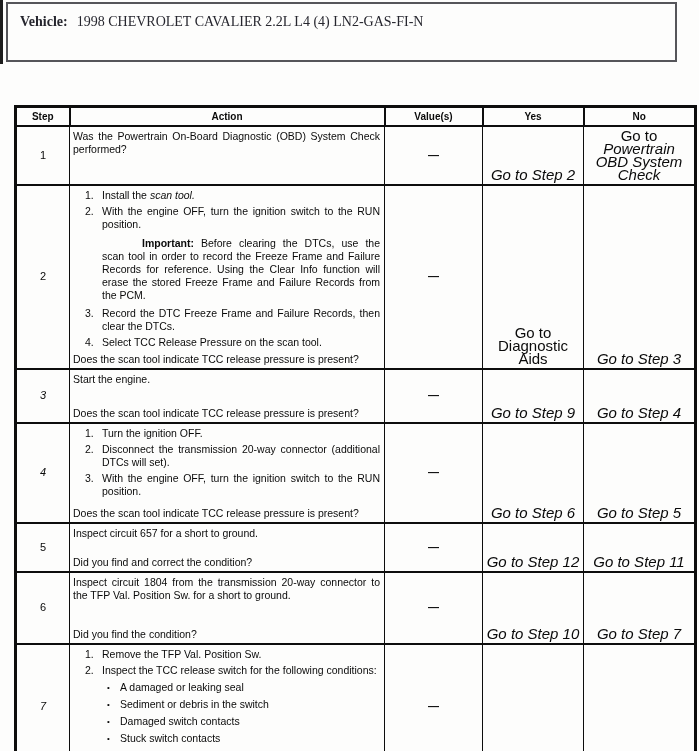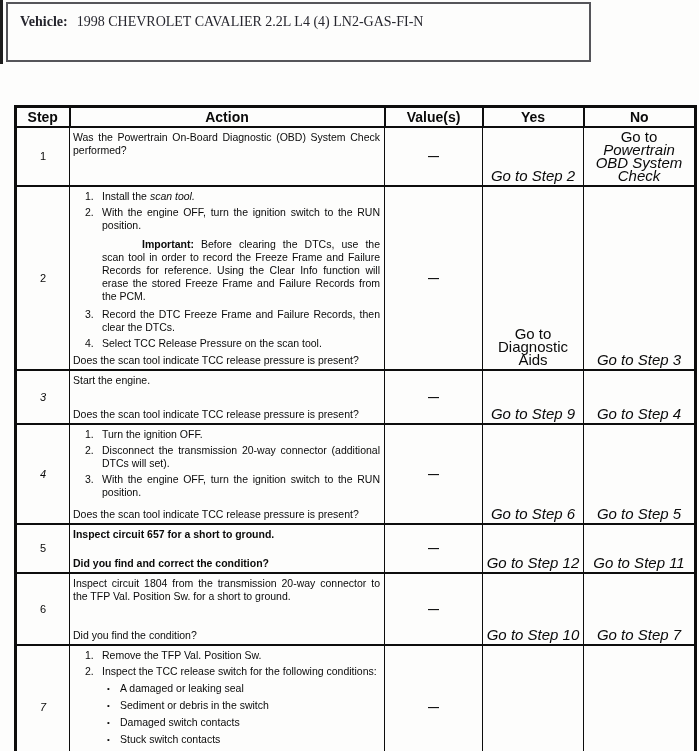--- a/index.html
+++ b/index.html
@@ -8,21 +8,21 @@
     width:699px; height:751px; position:relative;
     background:#fdfdfc;
     font-family:"Liberation Sans", sans-serif;
     color:#0a0a0a;
   }
   
   .edge-strip { position:absolute; left:0; top:0; width:3px; height:64px; background:#1d1d1d; }
 
   
   .header-box {
-    position:absolute; left:6px; top:2px; width:585px; height:60px;
+    position:absolute; left:6px; top:2px; width:671px; height:60px;
     border:2px solid #55555a; background:#fdfdfc;
     padding:6px 16px 6px 12px;
   }
   .hrow {
     font-family:"Liberation Serif", serif;
     font-size:14px; line-height:24px; color:#26262e;
     white-space:nowrap;
   }
   .hlabel { font-weight:bold; margin-right:9px; }
 
@@ -34,21 +34,21 @@
     border:3px solid #0d0d0d;
   }
   col.c-step  { width:54px; }
   col.c-action{ width:315px; }
   col.c-values{ width:98px; }
   col.c-yes   { width:101px; }
   col.c-no    { width:112px; }
 
   th {
     border:2px solid #0d0d0d;
-    font-size:14px; font-weight:bold; text-align:center;
+    font-size:10px; font-weight:bold; text-align:center;
     height:19px; padding:1px 2px; color:#0a0a0a;
   }
   td {
     border:1px solid #0d0d0d;
     border-top-width:2px; border-bottom-width:2px;
     font-size:10.5px; line-height:13px; color:#0a0a0a;
     padding:0;
   }
   td.step-cell { text-align:center; vertical-align:middle; font-size:11px; }
   td.step-cell .si { font-style:italic; }
@@ -70,21 +70,21 @@
   td.yn-cell { text-align:center; vertical-align:bottom; padding:2px 3px 3px; font-size:15px; }
   .yn-line { line-height:13px; }
   .it { font-style:italic; }
   .bd { font-weight:bold;padding-left:40px; }
 
   
   tbody tr:nth-child(1) .acell { min-height:38px; }
   tbody tr:nth-child(2) .acell { min-height:178px; }
   tbody tr:nth-child(3) .acell { min-height:40px;gap:19px; }
   tbody tr:nth-child(4) .acell { min-height:94px; }
-  tbody tr:nth-child(5) .acell { min-height:43px;font-weight:bold; }
+  tbody tr:nth-child(5) .acell { min-height:43px; }
   tbody tr:nth-child(6) .acell { min-height:62px;gap:24px; }
   tbody tr:nth-child(7) .acell { min-height:119px; }
 </style>
 </head>
 <body>
 
 <div class="edge-strip"></div>
 
 <div class="header-box">
   <div class="hrow">

